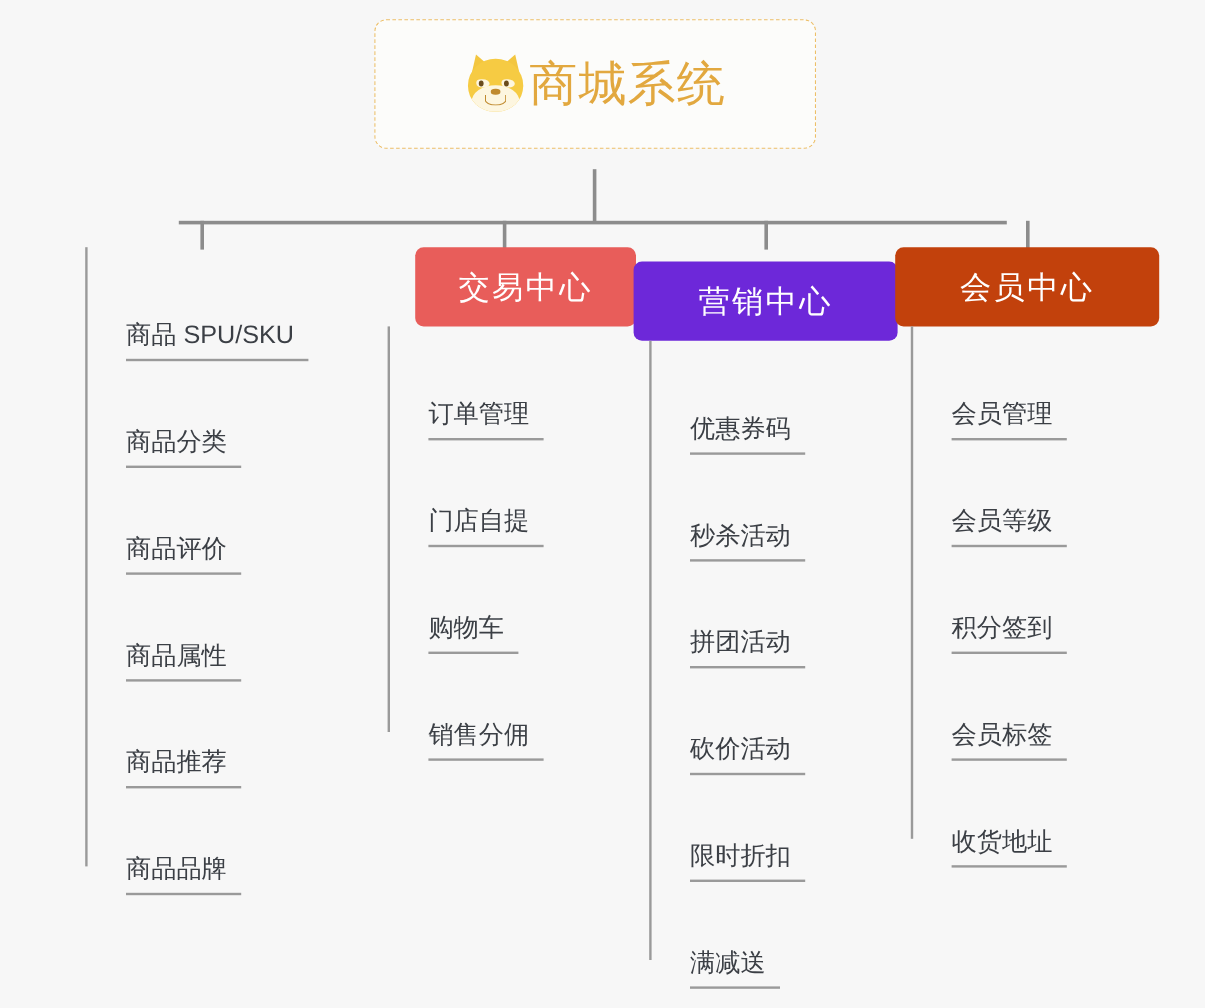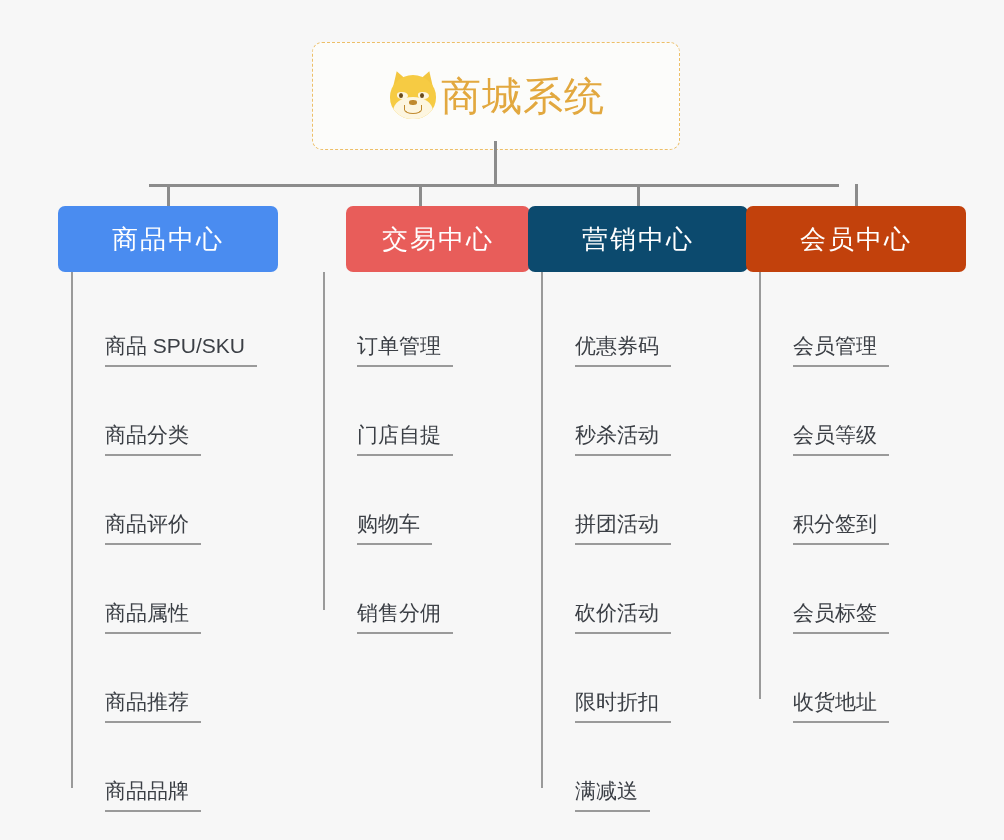--- a/index.html
+++ b/index.html
@@ -12,21 +12,21 @@
     background: #f7f7f7;
     font-family: "Liberation Sans", "DejaVu Sans", sans-serif;
     overflow: hidden;
     position: relative;
   }
 
   
   #root-node {
     position: absolute;
     left: 312px;
-    top: 42px;
+    top: 16px;
     width: 368px;
     height: 108px;
     box-sizing: border-box;
     background: #fcfcfa;
     border: 1px dashed #edbf68;
     border-radius: 10px;
     display: flex;
     align-items: center;
     justify-content: center;
     gap: 2px;
@@ -207,21 +207,20 @@
 <div class="conn" id="conn-bus"></div>
 <div id="conn-drops">
     <div class="conn conn-drop" style="left: 167px;"></div>
     <div class="conn conn-drop" style="left: 419px;"></div>
     <div class="conn conn-drop" style="left: 637px;"></div>
     <div class="conn conn-drop" style="left: 855px;"></div>
   </div>
 
 <div id="columns">
     <div class="column" style="left: 58px;">
-      <div class="cat-card" style="background: rgb(74, 140, 240);">商品中心</div>
       <div class="leaf-list">
         <div class="spine"></div>
         <div class="leaf">
           <span class="leaf-label">商品 SPU/SKU</span>
         </div>
         <div class="leaf">
           <span class="leaf-label">商品分类</span>
         </div>
         <div class="leaf">
           <span class="leaf-label">商品评价</span>
@@ -249,21 +248,21 @@
         </div>
         <div class="leaf">
           <span class="leaf-label">购物车</span>
         </div>
         <div class="leaf">
           <span class="leaf-label">销售分佣</span>
         </div>
       </div>
     </div>
     <div class="column" style="left: 528px;">
-      <div class="cat-card" style="background: #0c4a6e;">营销中心</div>
+      <div class="cat-card" style="background: #6d28d9; margin-top: 12px;">营销中心</div>
       <div class="leaf-list">
         <div class="spine"></div>
         <div class="leaf">
           <span class="leaf-label">优惠券码</span>
         </div>
         <div class="leaf">
           <span class="leaf-label">秒杀活动</span>
         </div>
         <div class="leaf">
           <span class="leaf-label">拼团活动</span>

